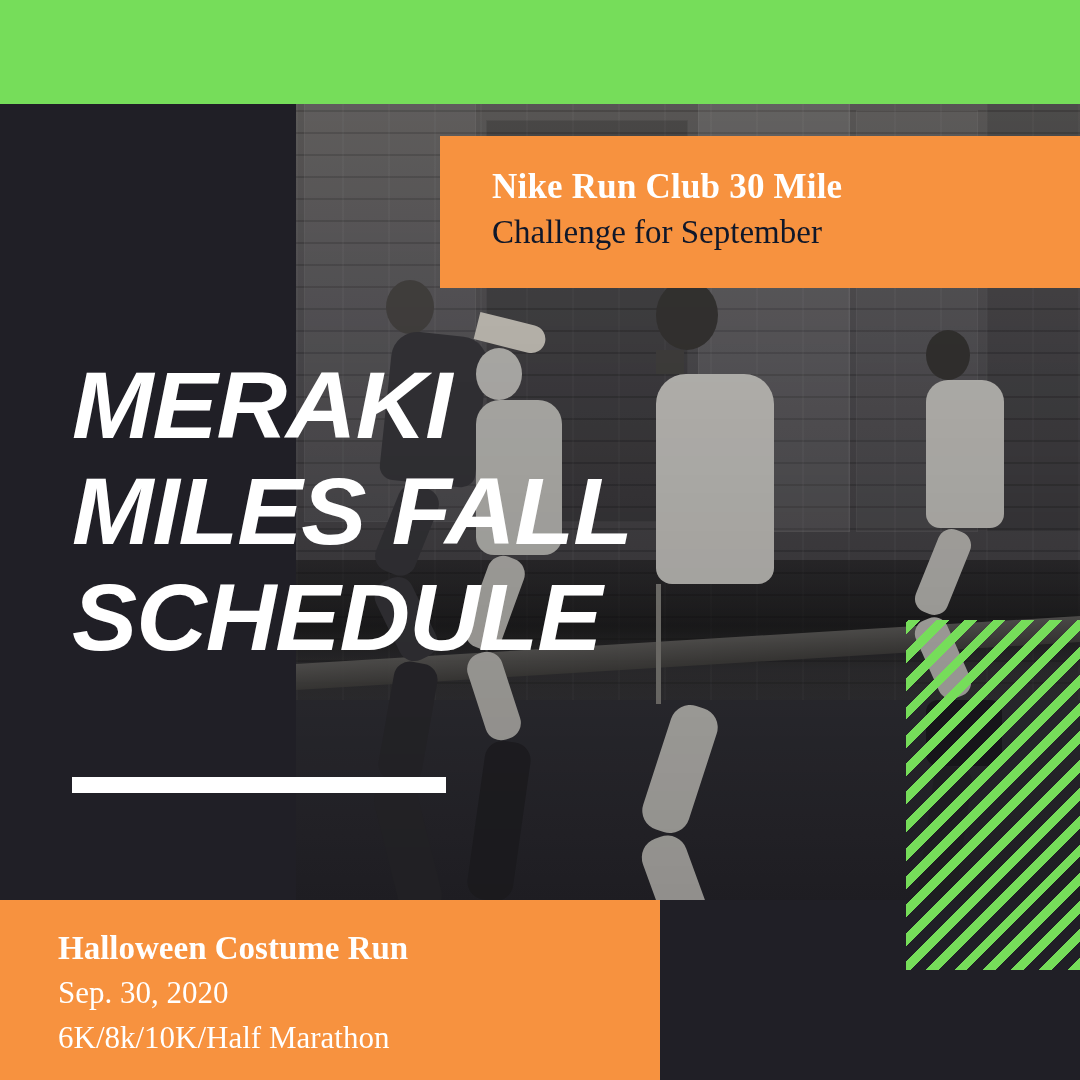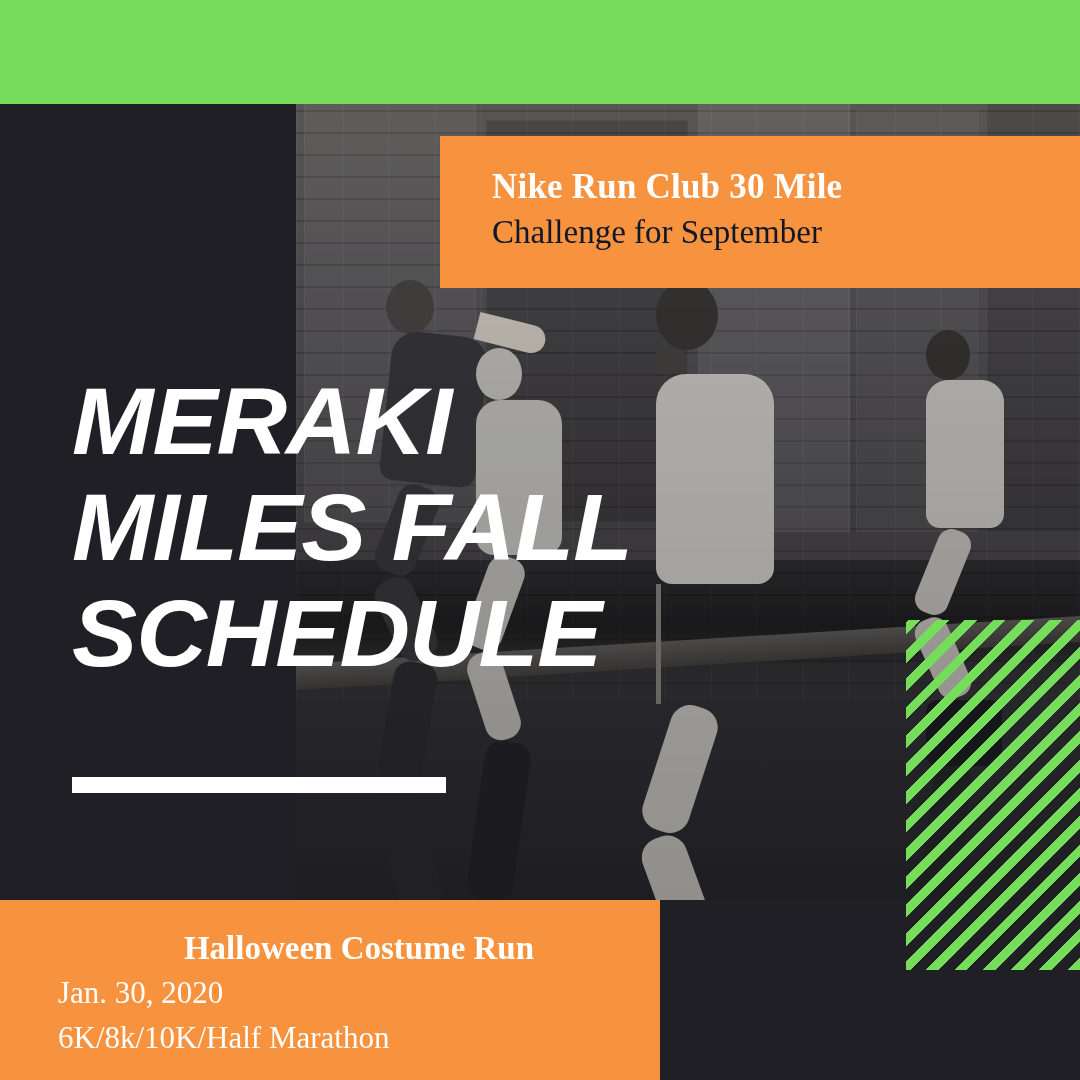--- a/index.html
+++ b/index.html
@@ -176,21 +176,20 @@
     background: #f7923f;
     padding: 28px 0 0 58px;
     box-sizing: border-box;
   }
   .of-title {
     font-family: "Liberation Serif", serif;
     font-weight: bold;
     font-size: 33px;
     color: #ffffff;
     line-height: 1.25;
-    text-align: center;
   }
   .of-line {
     font-family: "Liberation Serif", serif;
     font-size: 31px;
     color: #ffffff;
     line-height: 1.3;
     margin-top: 4px;
   }
 
   
@@ -204,21 +203,20 @@
         rgba(32,31,38,0) 9px, rgba(32,31,38,0) 20px
       );
   }
 
   
   .headline {
     position: absolute;
     left: 72px;
     top: 360px;
     width: 480px;
-    margin-top: 16px;
   }
   .hl-line {
     font-family: "Liberation Sans", sans-serif;
     font-weight: bold;
     font-style: italic;
     font-size: 94px;
     line-height: 0.98;
     letter-spacing: -1px;
     color: #ffffff;
     text-transform: uppercase;
@@ -310,17 +308,17 @@
 
   <div class="headline">
     <div class="hl-line">MERAKI</div>
     <div class="hl-line">MILES FALL</div>
     <div class="hl-line">SCHEDULE</div>
   </div>
   <div class="rule"></div>
 
   <div class="block orange-footer">
     <div class="of-title">Halloween Costume Run</div>
-    <div class="of-line">Jan. 30, 2020</div>
+    <div class="of-line">Sep. 30, 2020</div>
     <div class="of-line">6K/8k/10K/Half Marathon</div>
   </div>
 
 </div>
 
 </body></html>

